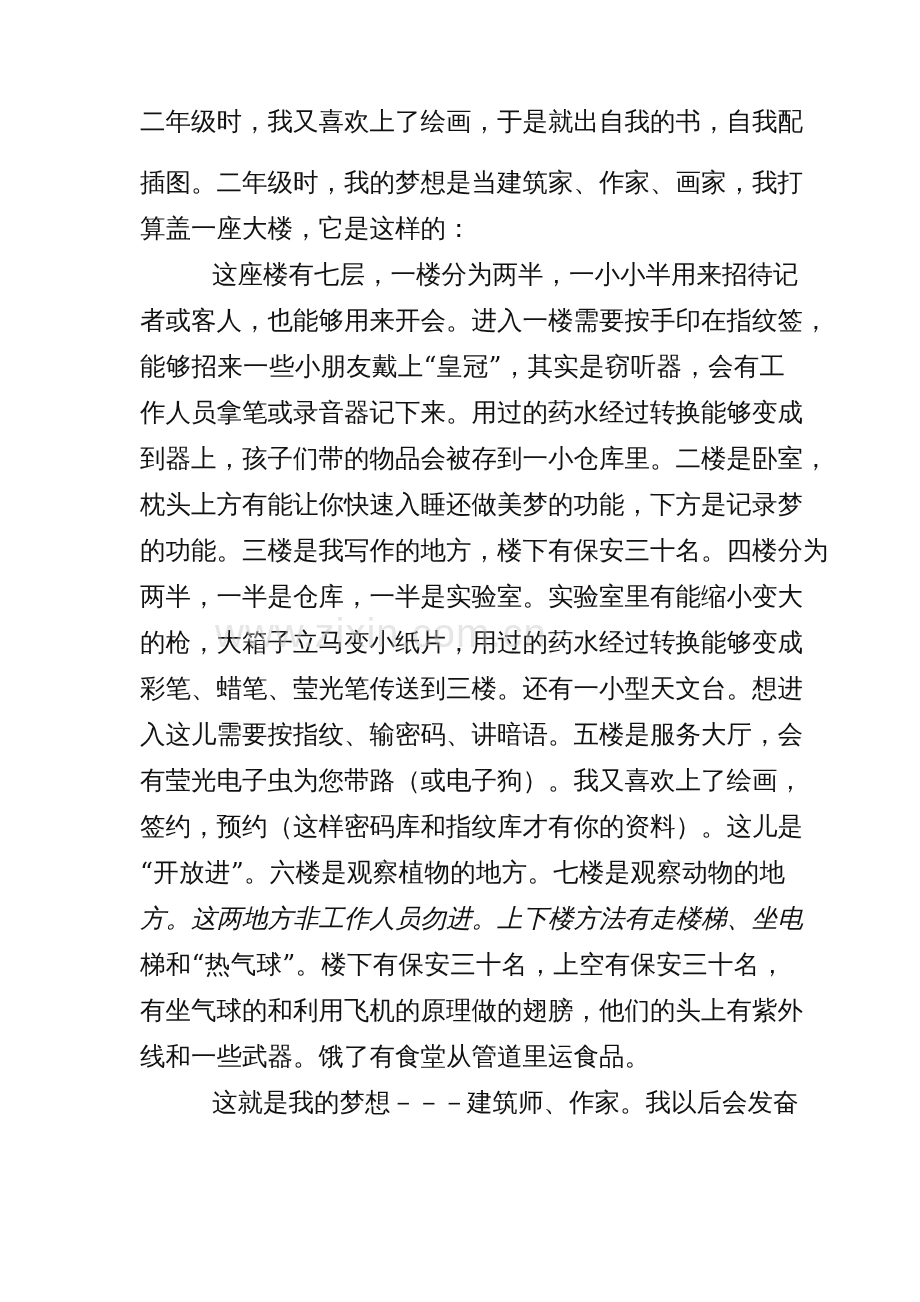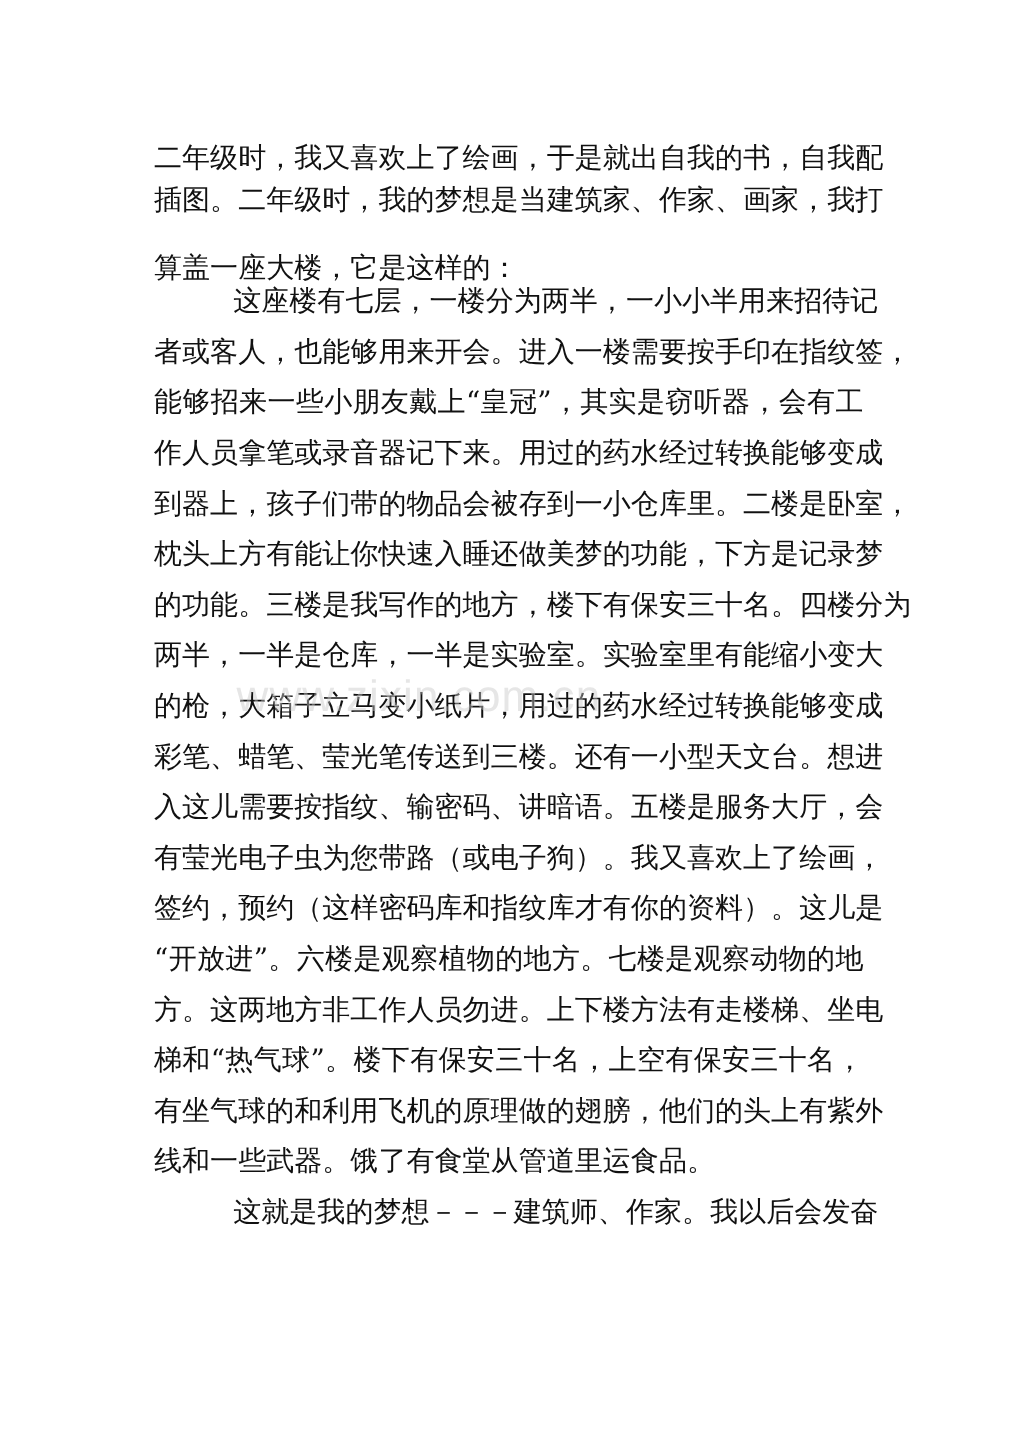--- a/index.html
+++ b/index.html
@@ -23,37 +23,37 @@
     font-family: "Liberation Sans", "DejaVu Sans", sans-serif;
     font-size: 40px; line-height: 60px; color: rgba(200,200,200,0.45);
     letter-spacing: 1px; pointer-events: none;
   }
 </style>
 </head>
 <body>
 
 <div class="page">
   <div id="lines">
-      <div class="line" style="top: 129px;">二年级时，我又喜欢上了绘画，于是就出自我的书，自我配</div>
+      <div class="line" style="top: 106px;">二年级时，我又喜欢上了绘画，于是就出自我的书，自我配</div>
       <div class="line" style="top: 167px;">插图。二年级时，我的梦想是当建筑家、作家、画家，我打</div>
-      <div class="line last" style="top: 229px;">算盖一座大楼，它是这样的：</div>
+      <div class="line last" style="top: 213px;">算盖一座大楼，它是这样的：</div>
       <div class="line indent" style="top: 259px;">这座楼有七层，一楼分为两半，一小小半用来招待记</div>
       <div class="line" style="top: 305px;">者或客人，也能够用来开会。进入一楼需要按手印在指纹签，</div>
       <div class="line" style="top: 351px;">能够招来一些小朋友戴上“皇冠”，其实是窃听器，会有工</div>
       <div class="line" style="top: 397px;">作人员拿笔或录音器记下来。用过的药水经过转换能够变成</div>
       <div class="line" style="top: 443px;">到器上，孩子们带的物品会被存到一小仓库里。二楼是卧室，</div>
       <div class="line" style="top: 489px;">枕头上方有能让你快速入睡还做美梦的功能，下方是记录梦</div>
       <div class="line" style="top: 535px;">的功能。三楼是我写作的地方，楼下有保安三十名。四楼分为</div>
       <div class="line" style="top: 581px;">两半，一半是仓库，一半是实验室。实验室里有能缩小变大</div>
       <div class="line" style="top: 627px;">的枪，大箱子立马变小纸片，用过的药水经过转换能够变成</div>
       <div class="line" style="top: 673px;">彩笔、蜡笔、莹光笔传送到三楼。还有一小型天文台。想进</div>
       <div class="line" style="top: 719px;">入这儿需要按指纹、输密码、讲暗语。五楼是服务大厅，会</div>
       <div class="line" style="top: 765px;">有莹光电子虫为您带路（或电子狗）。我又喜欢上了绘画，</div>
       <div class="line" style="top: 811px;">签约，预约（这样密码库和指纹库才有你的资料）。这儿是</div>
       <div class="line" style="top: 857px;">“开放进”。六楼是观察植物的地方。七楼是观察动物的地</div>
-      <div class="line" style="top: 903px;">方。这两地方非工作人员勿进。上下楼方法有走楼梯、坐电</div>
+      <div class="line" style="top: 903px; font-style: italic;">方。这两地方非工作人员勿进。上下楼方法有走楼梯、坐电</div>
       <div class="line" style="top: 949px;">梯和“热气球”。楼下有保安三十名，上空有保安三十名，</div>
       <div class="line" style="top: 995px;">有坐气球的和利用飞机的原理做的翅膀，他们的头上有紫外</div>
       <div class="line last" style="top: 1041px;">线和一些武器。饿了有食堂从管道里运食品。</div>
       <div class="line indent" style="top: 1087px;">这就是我的梦想－－－建筑师、作家。我以后会发奋</div>
     </div>
   <div class="watermark">www.zixin.com.cn</div>
 </div>
 
 </body></html>

